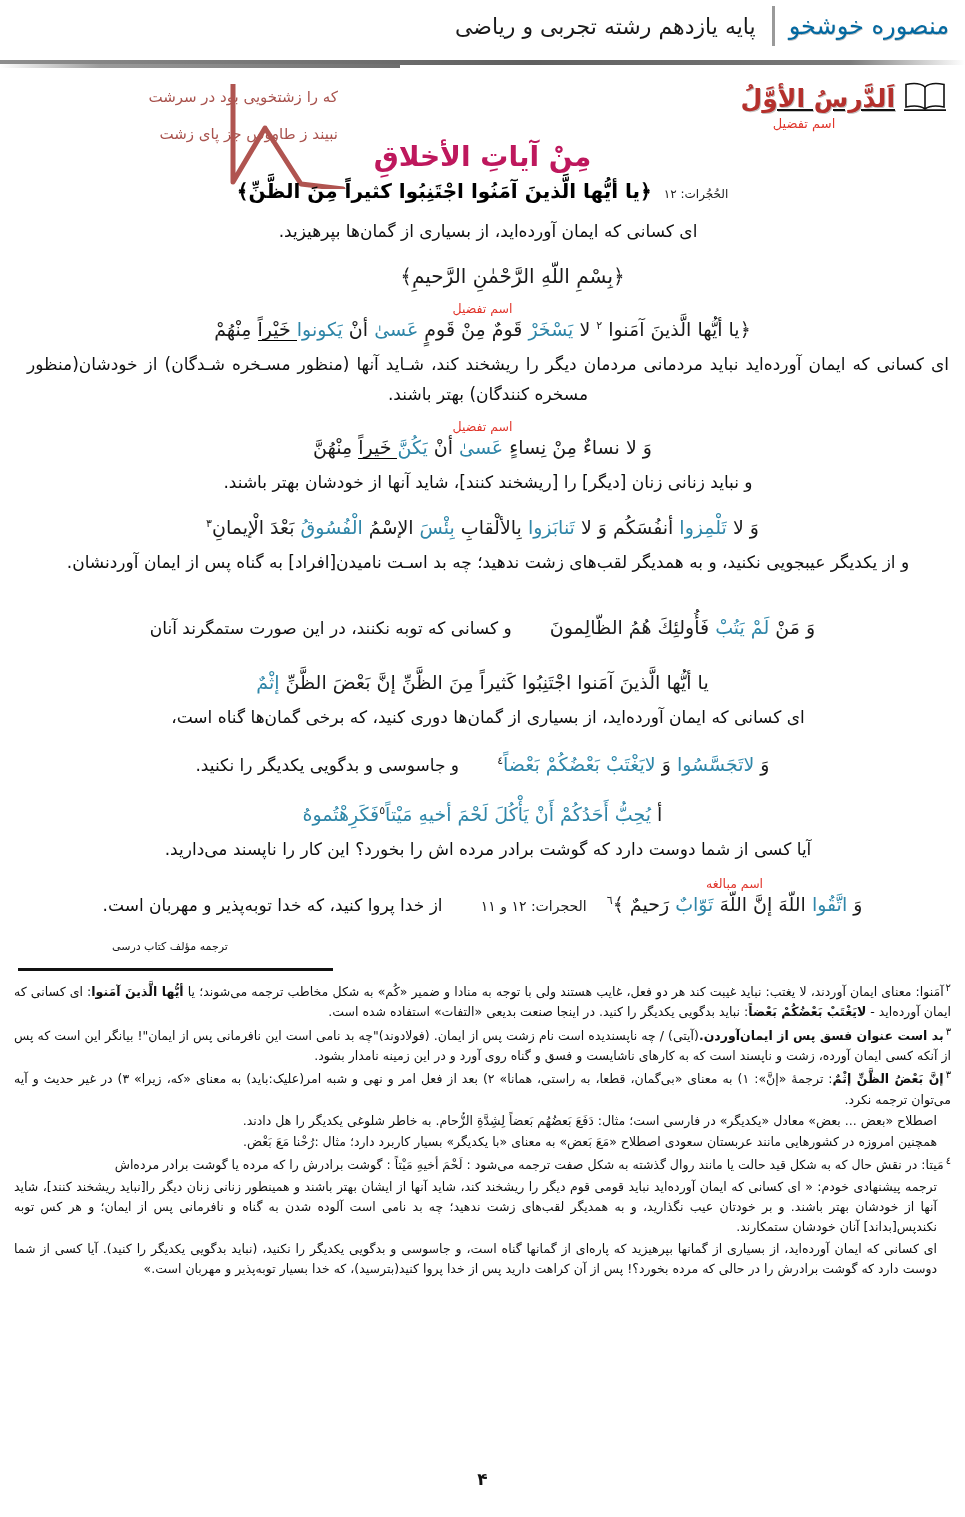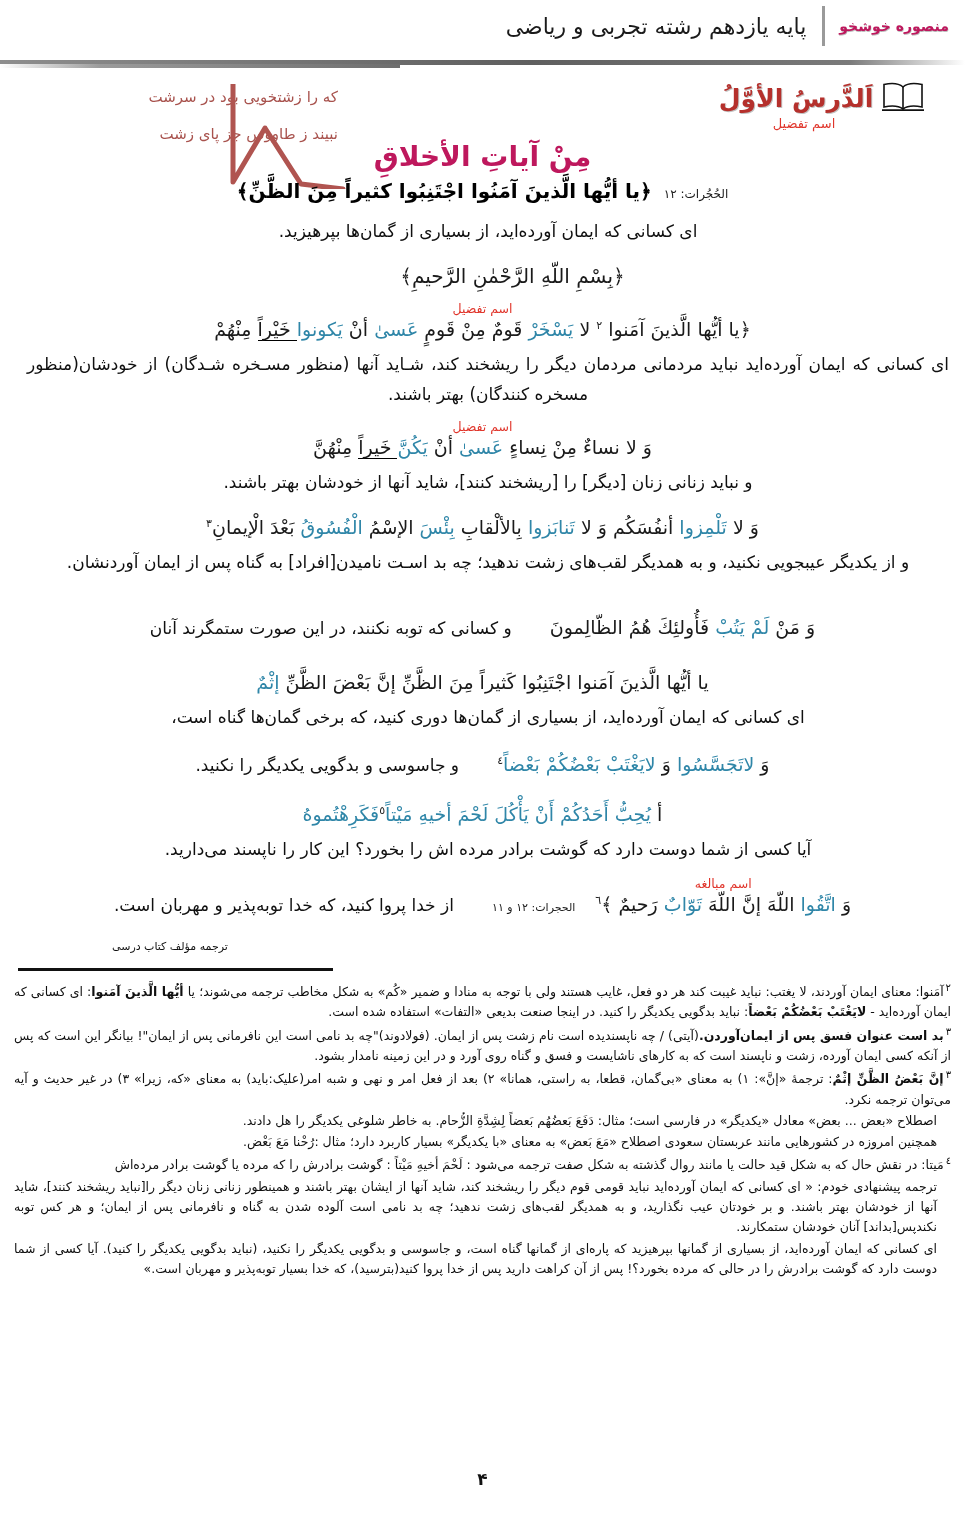--- a/index.html
+++ b/index.html
@@ -21,23 +21,23 @@
   .page-header {
     position: relative;
     height: 52px;
     display: flex;
     align-items: center;
     justify-content: flex-start;
     padding: 0 16px 0 0;
     box-sizing: border-box;
   }
   .header-brand {
-    color: #be185d;
-    font-weight: bold;
-    font-size: 14px;
+    color: #0369a1;
+    font-weight: normal;
+    font-size: 24px;
     letter-spacing: -0.5px;
     white-space: nowrap;
     padding-left: 12px;
     text-shadow: 0.5px 0.5px 0 rgba(0,0,0,0.25);
   }
   .header-divider {
     width: 3px;
     height: 40px;
     background: #9a9a9a;
     margin: 0 2px 0 10px;
@@ -70,23 +70,24 @@
   .lesson-head {
     position: absolute;
     top: 82px;
     right: 18px;
     width: 250px;
     text-align: center;
   }
   .lesson-title-row {
     display: flex;
     align-items: center;
-    justify-content: center;
+    justify-content: flex-start;
     gap: 8px;
     direction: rtl;
+    text-decoration: underline;
   }
   .lesson-title {
     color: #b5302c;
     font-size: 25px;
     font-weight: bold;
     text-shadow: 1px 1px 0 rgba(120,120,120,0.45);
     white-space: nowrap;
   }
   .book-icon {
     display: inline-block;
@@ -200,21 +201,21 @@
     top: -15px;
     right: 50%;
     transform: translateX(50%);
     color: #e0352b;
     font-size: 12.5px;
     white-space: nowrap;
   }
   .row-with-tag { margin-top: 22px; }
 
   .src-note {
-    font-size: 11px;
+    font-size: 14px;
     color: #1a1a1a;
     margin-right: 14px;
     white-space: nowrap;
     text-align: center;
   }
 
   
   .credit {
     position: absolute;
     top: 940px;

